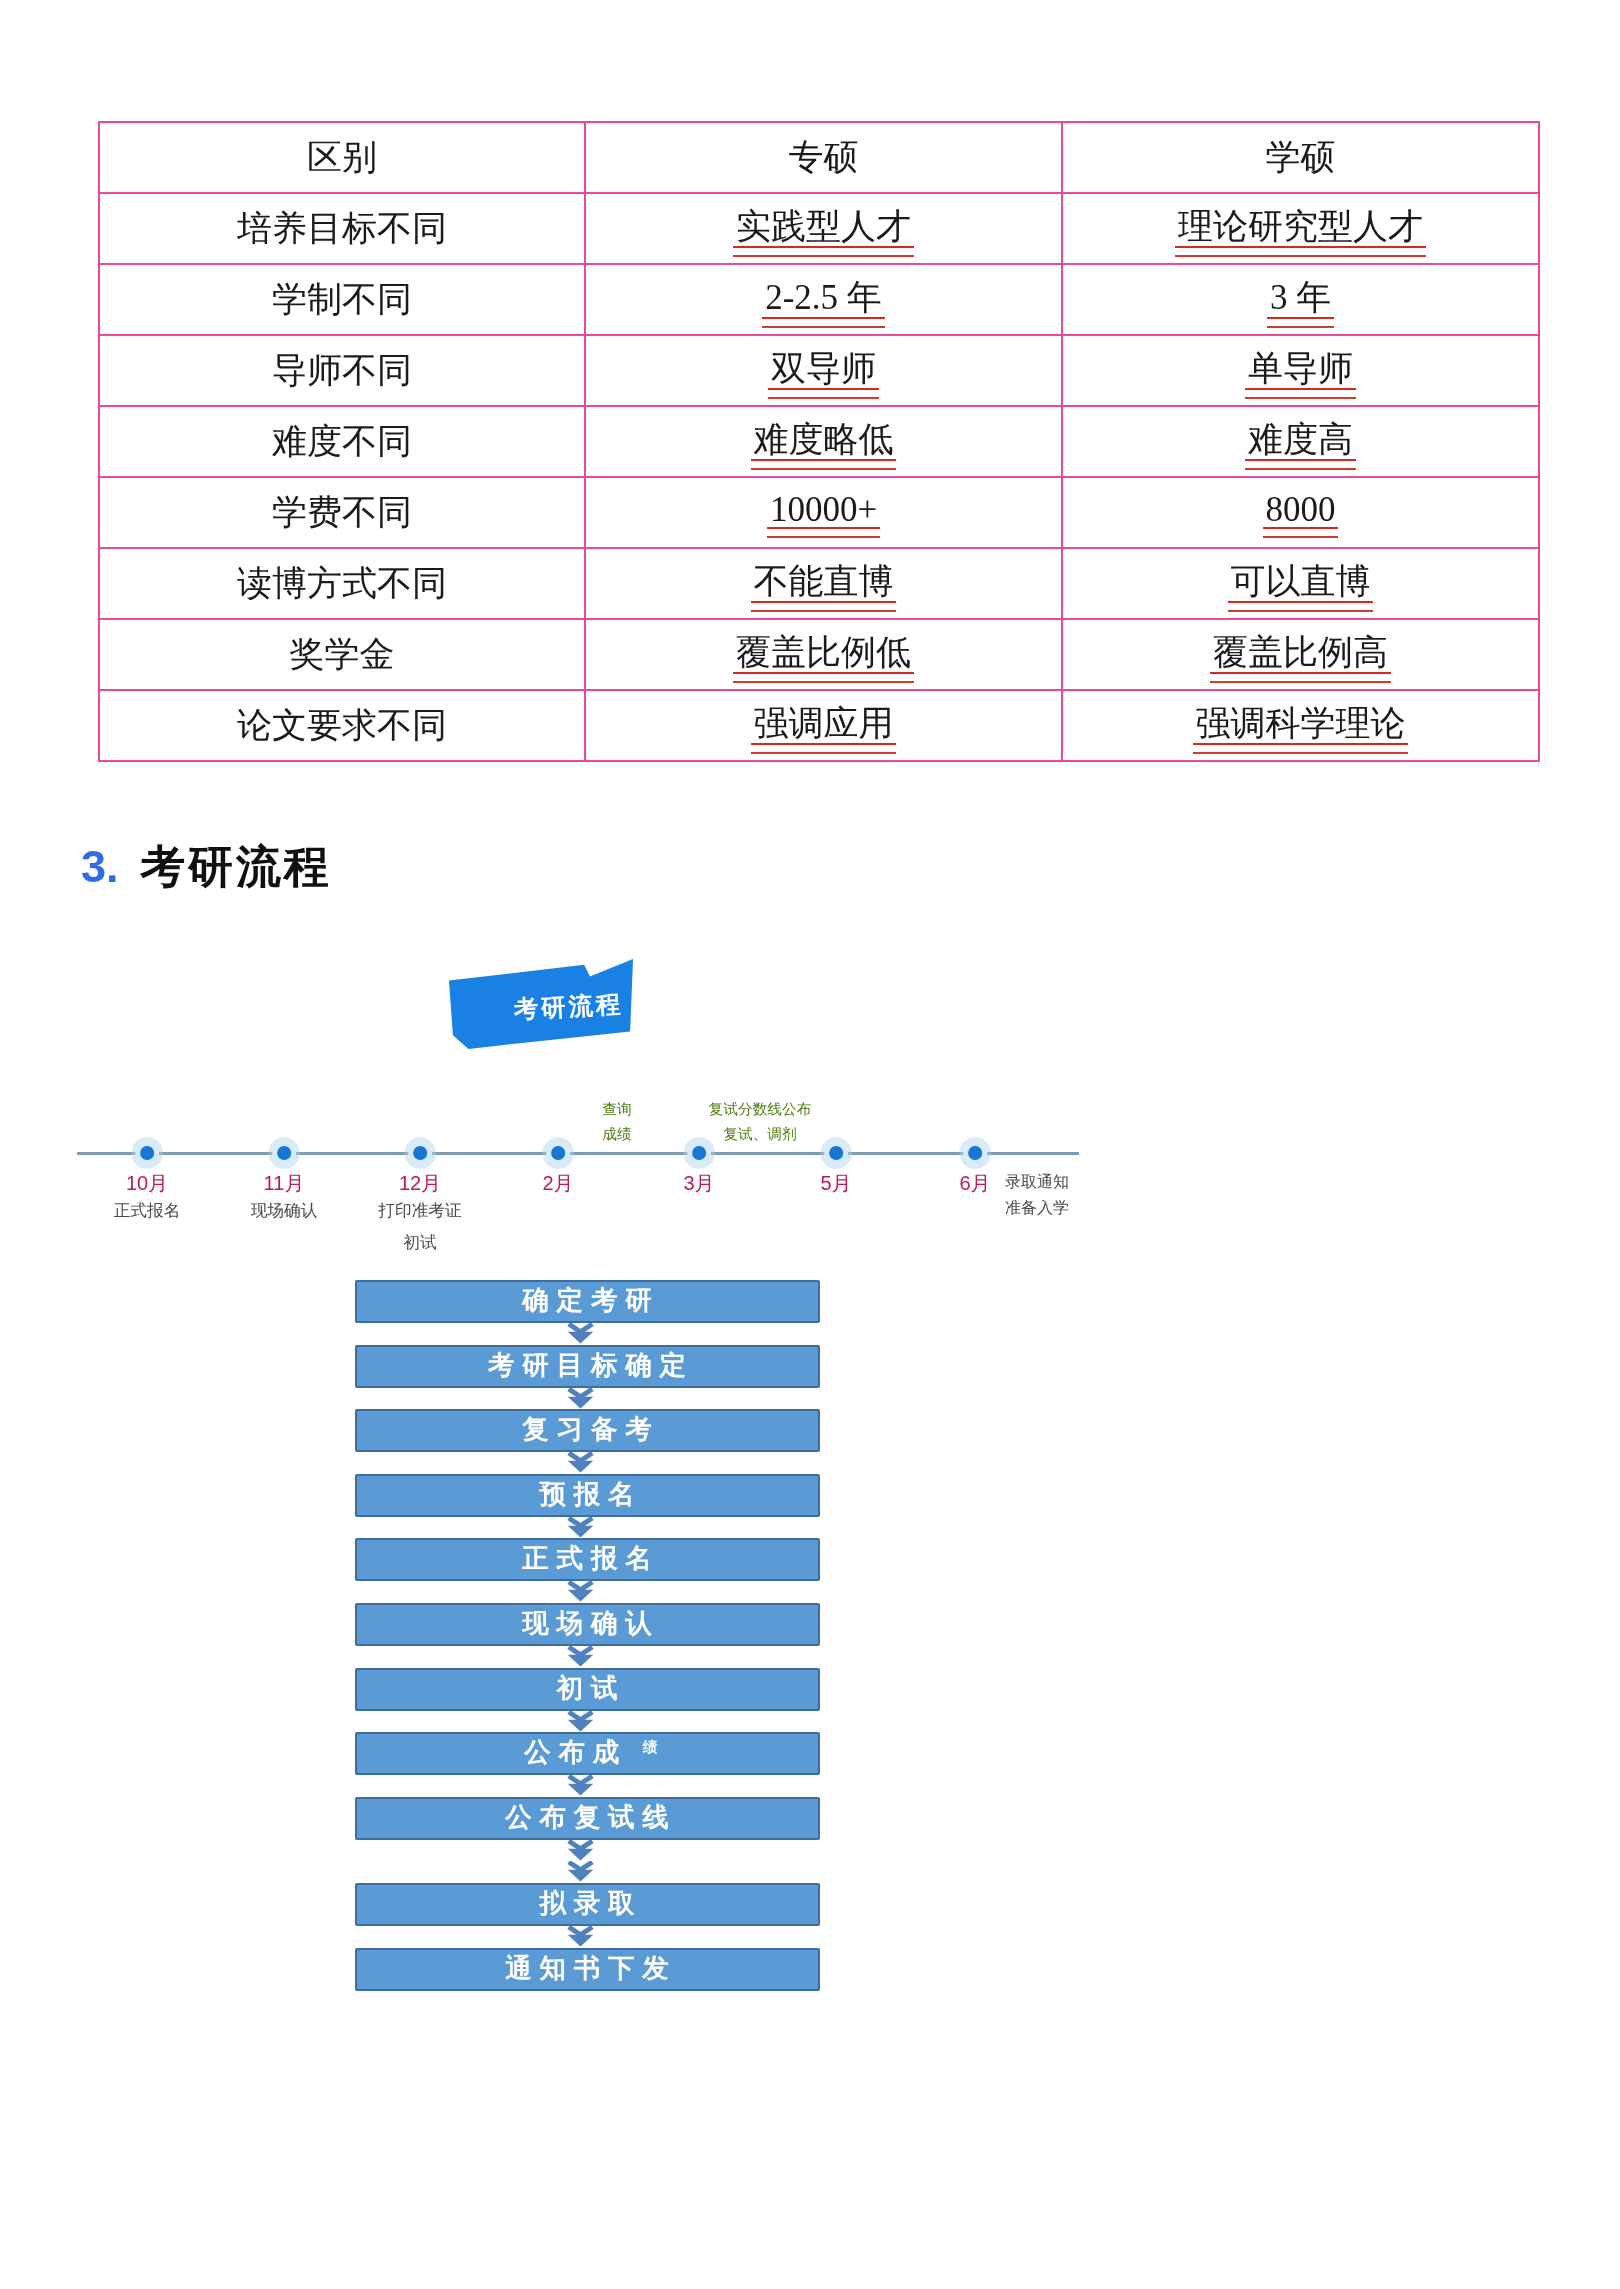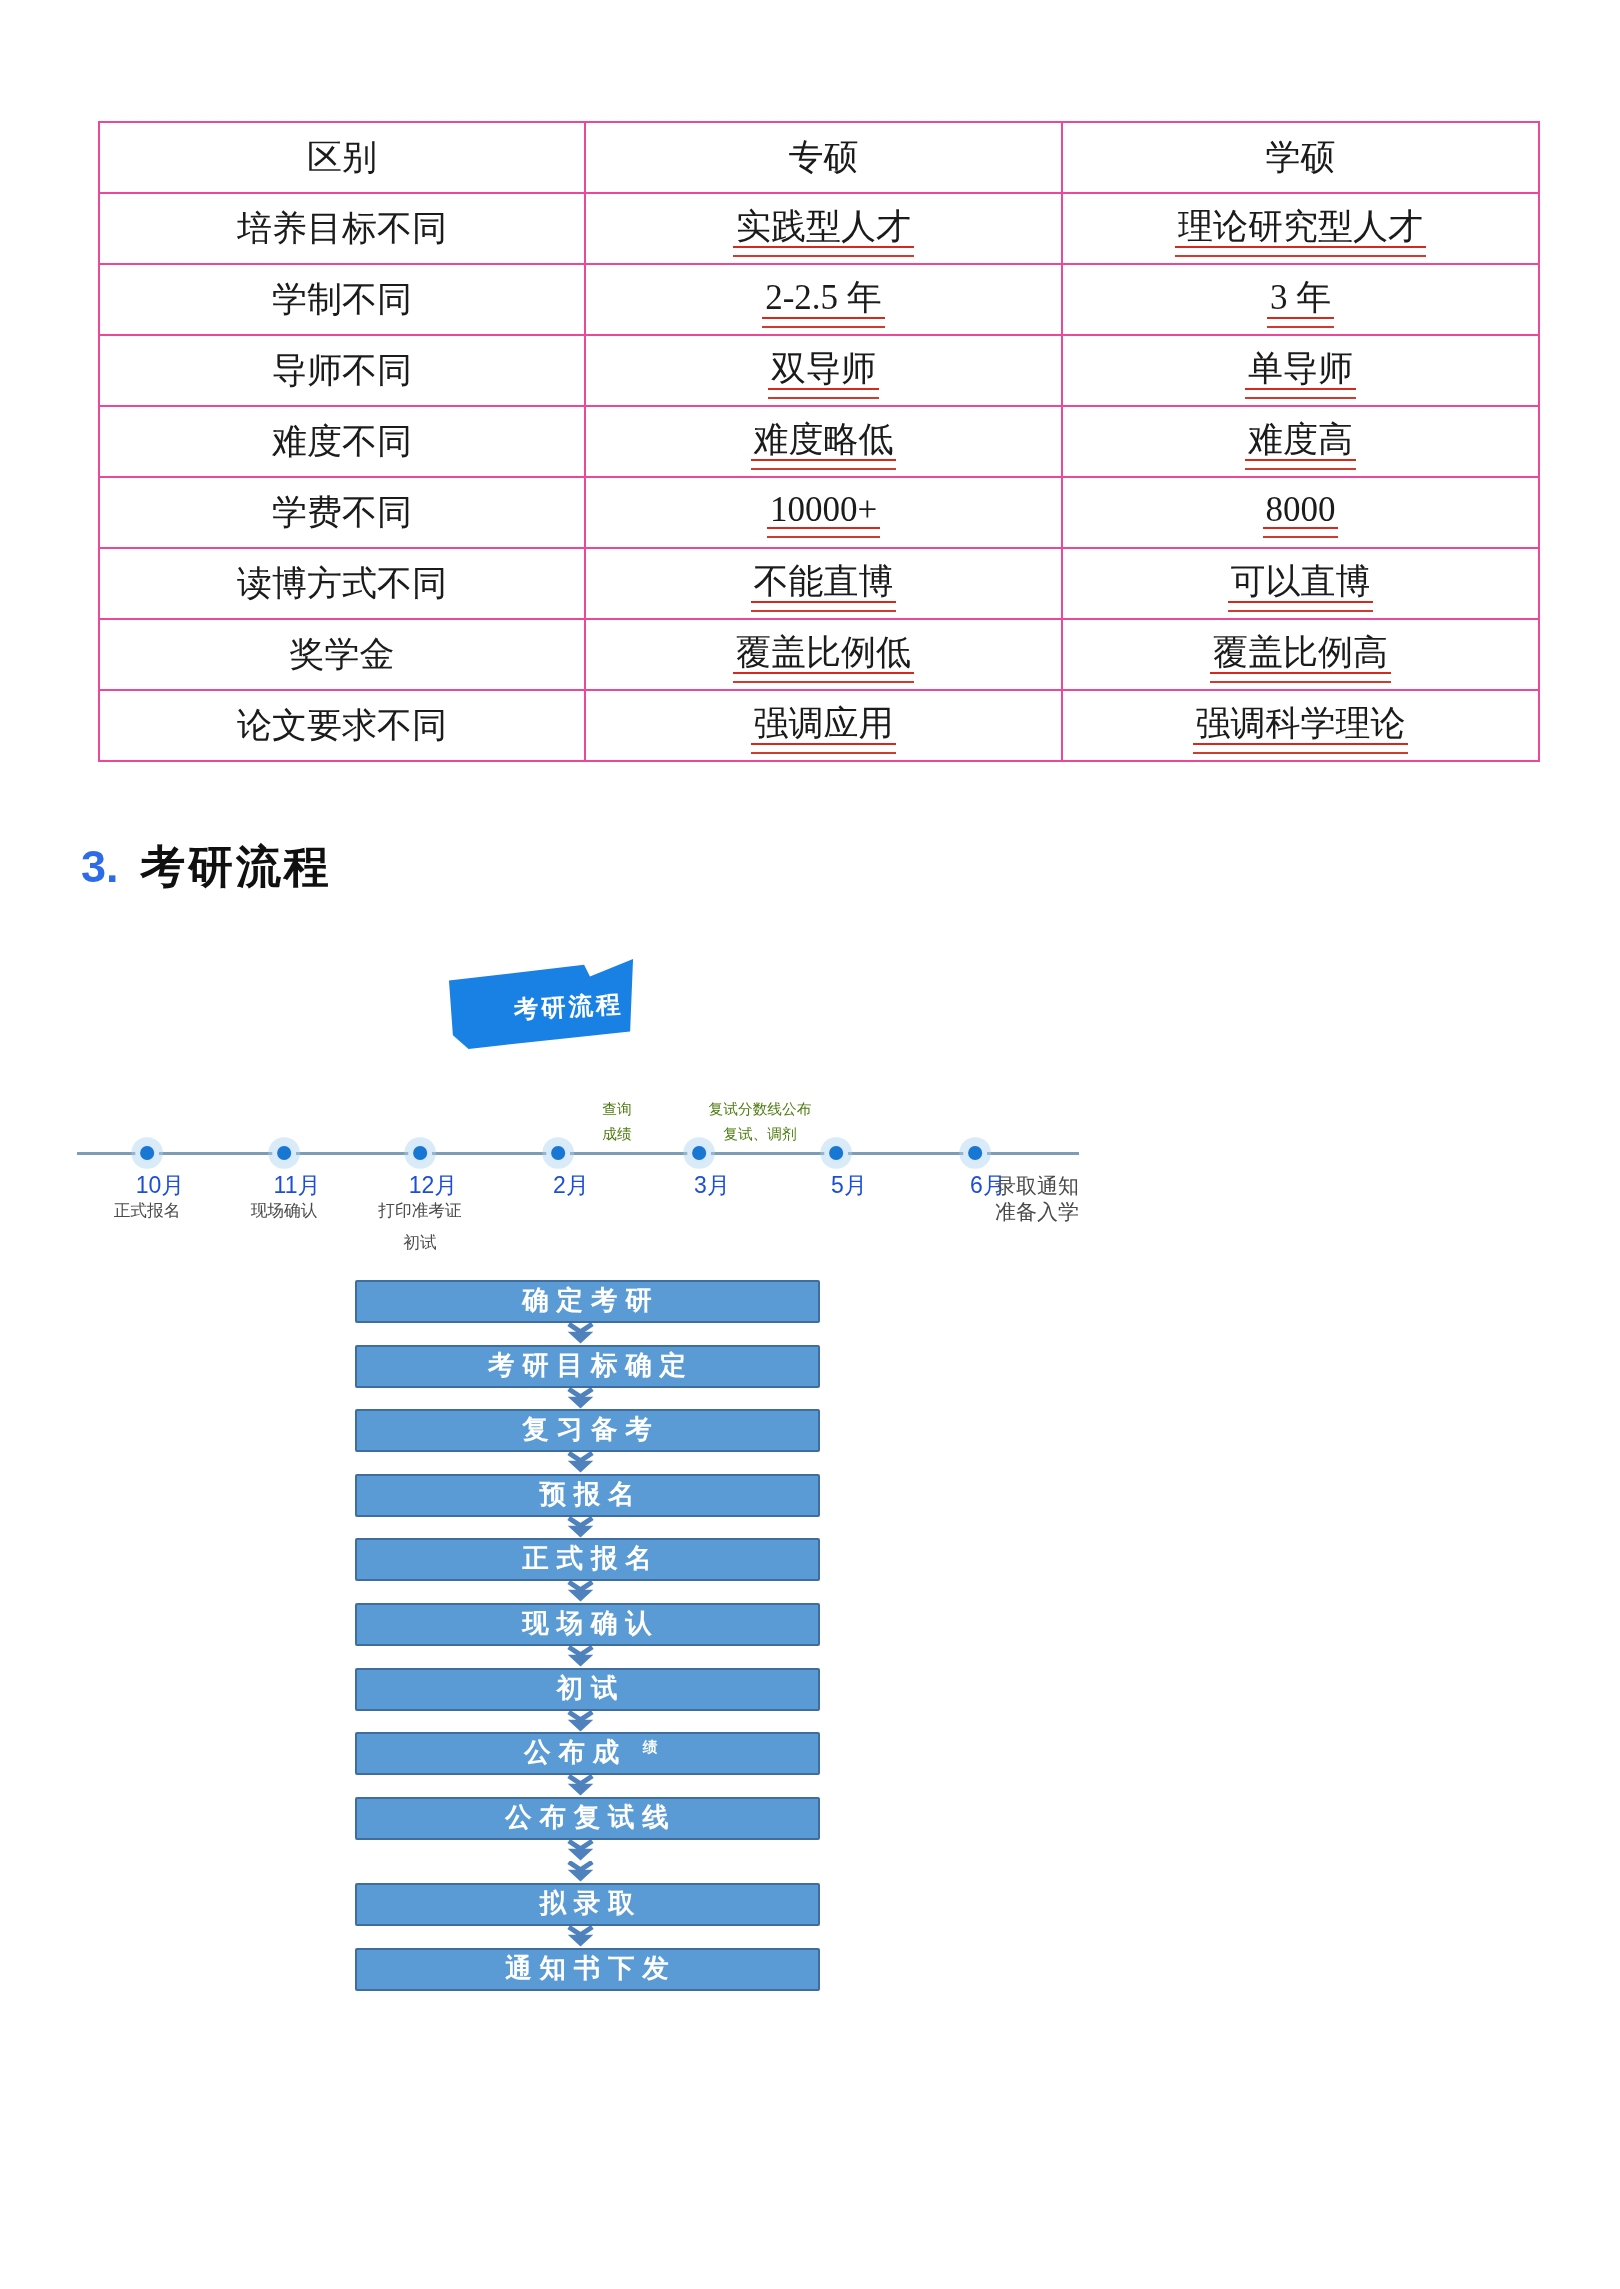--- a/index.html
+++ b/index.html
@@ -37,24 +37,24 @@
     transform:rotate(-3deg); white-space:nowrap;
   }
 
   
   .tl-line { position:absolute; left:77px; top:1152px; width:1002px; height:2.9px; background:#7d9cb5; }
   .tl-dot {
     position:absolute; top:1146px; width:13.7px; height:13.7px; border-radius:50%;
     background:#1877d2; transform:translateX(-50%);
     box-shadow:0 0 0 4.9px #d9ebfb, 0 0 0 8.8px rgba(173,210,240,0.45);
   }
-  .tl-month { position:absolute; top:1170px; transform:translateX(-50%); font-size:23px; color:#1d4ed8; white-space:nowrap;margin-left:13px; }
+  .tl-month { position:absolute; top:1170px; transform:translateX(-50%); font-size:20px; color:#be185d; white-space:nowrap; }
   .tl-sub   { position:absolute; transform:translateX(-50%); font-size:16.7px; color:#4a4a4a; white-space:nowrap; }
   .tl-above { position:absolute; transform:translateX(-50%); font-size:14.7px; color:#4d7c0f; white-space:nowrap; }
-  .tl-end   { position:absolute; transform:translateX(-50%); font-size:21px; color:#4a4a4a; white-space:nowrap; }
+  .tl-end   { position:absolute; transform:translateX(-50%); font-size:16px; color:#4a4a4a; white-space:nowrap; }
 
   
   .flow { position:absolute; left:348px; top:1280px; width:465px; display:flex; flex-direction:column; align-items:center; }
   .fbox {
     width:100%; height:43px; box-sizing:border-box;
     background:#5b9bd5; border:2px solid #3f6d9e; border-radius:2px;
     display:flex; align-items:flex-start; justify-content:center;
     color:#ffffff; font-weight:bold; font-size:26.5px; letter-spacing:7.8px; text-indent:7.8px;
     white-space:nowrap;
     margin-left:13px;

